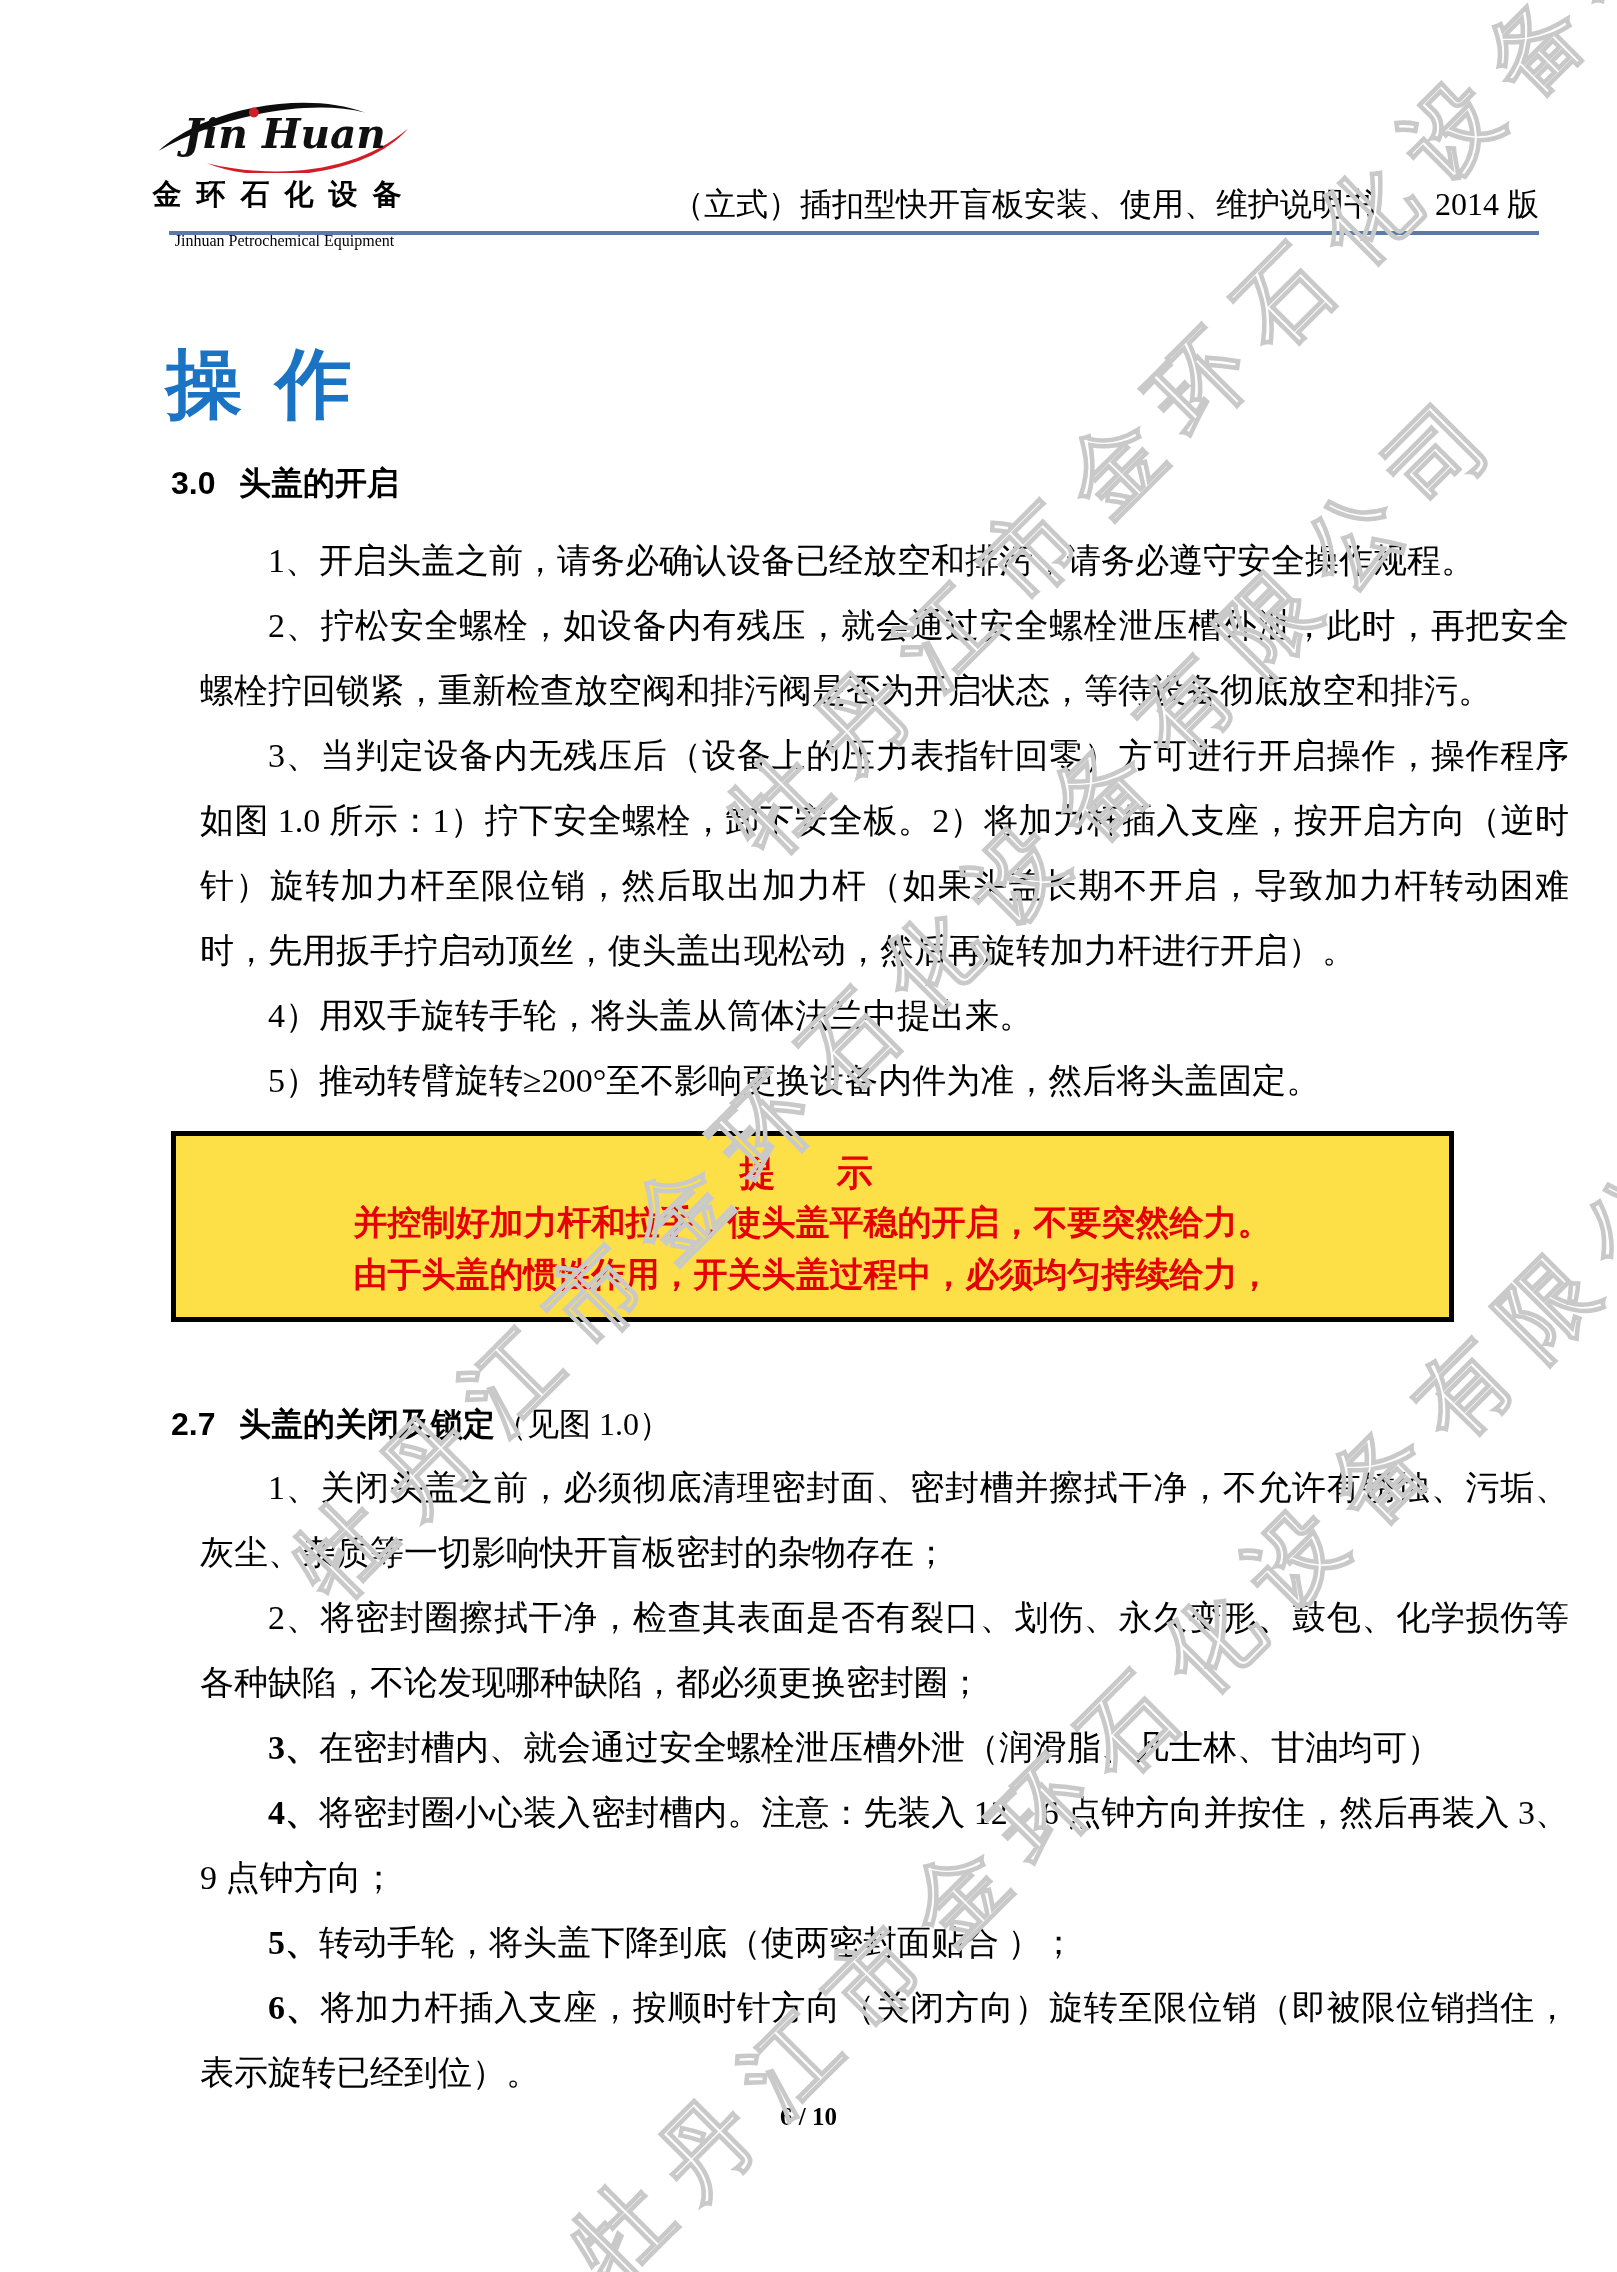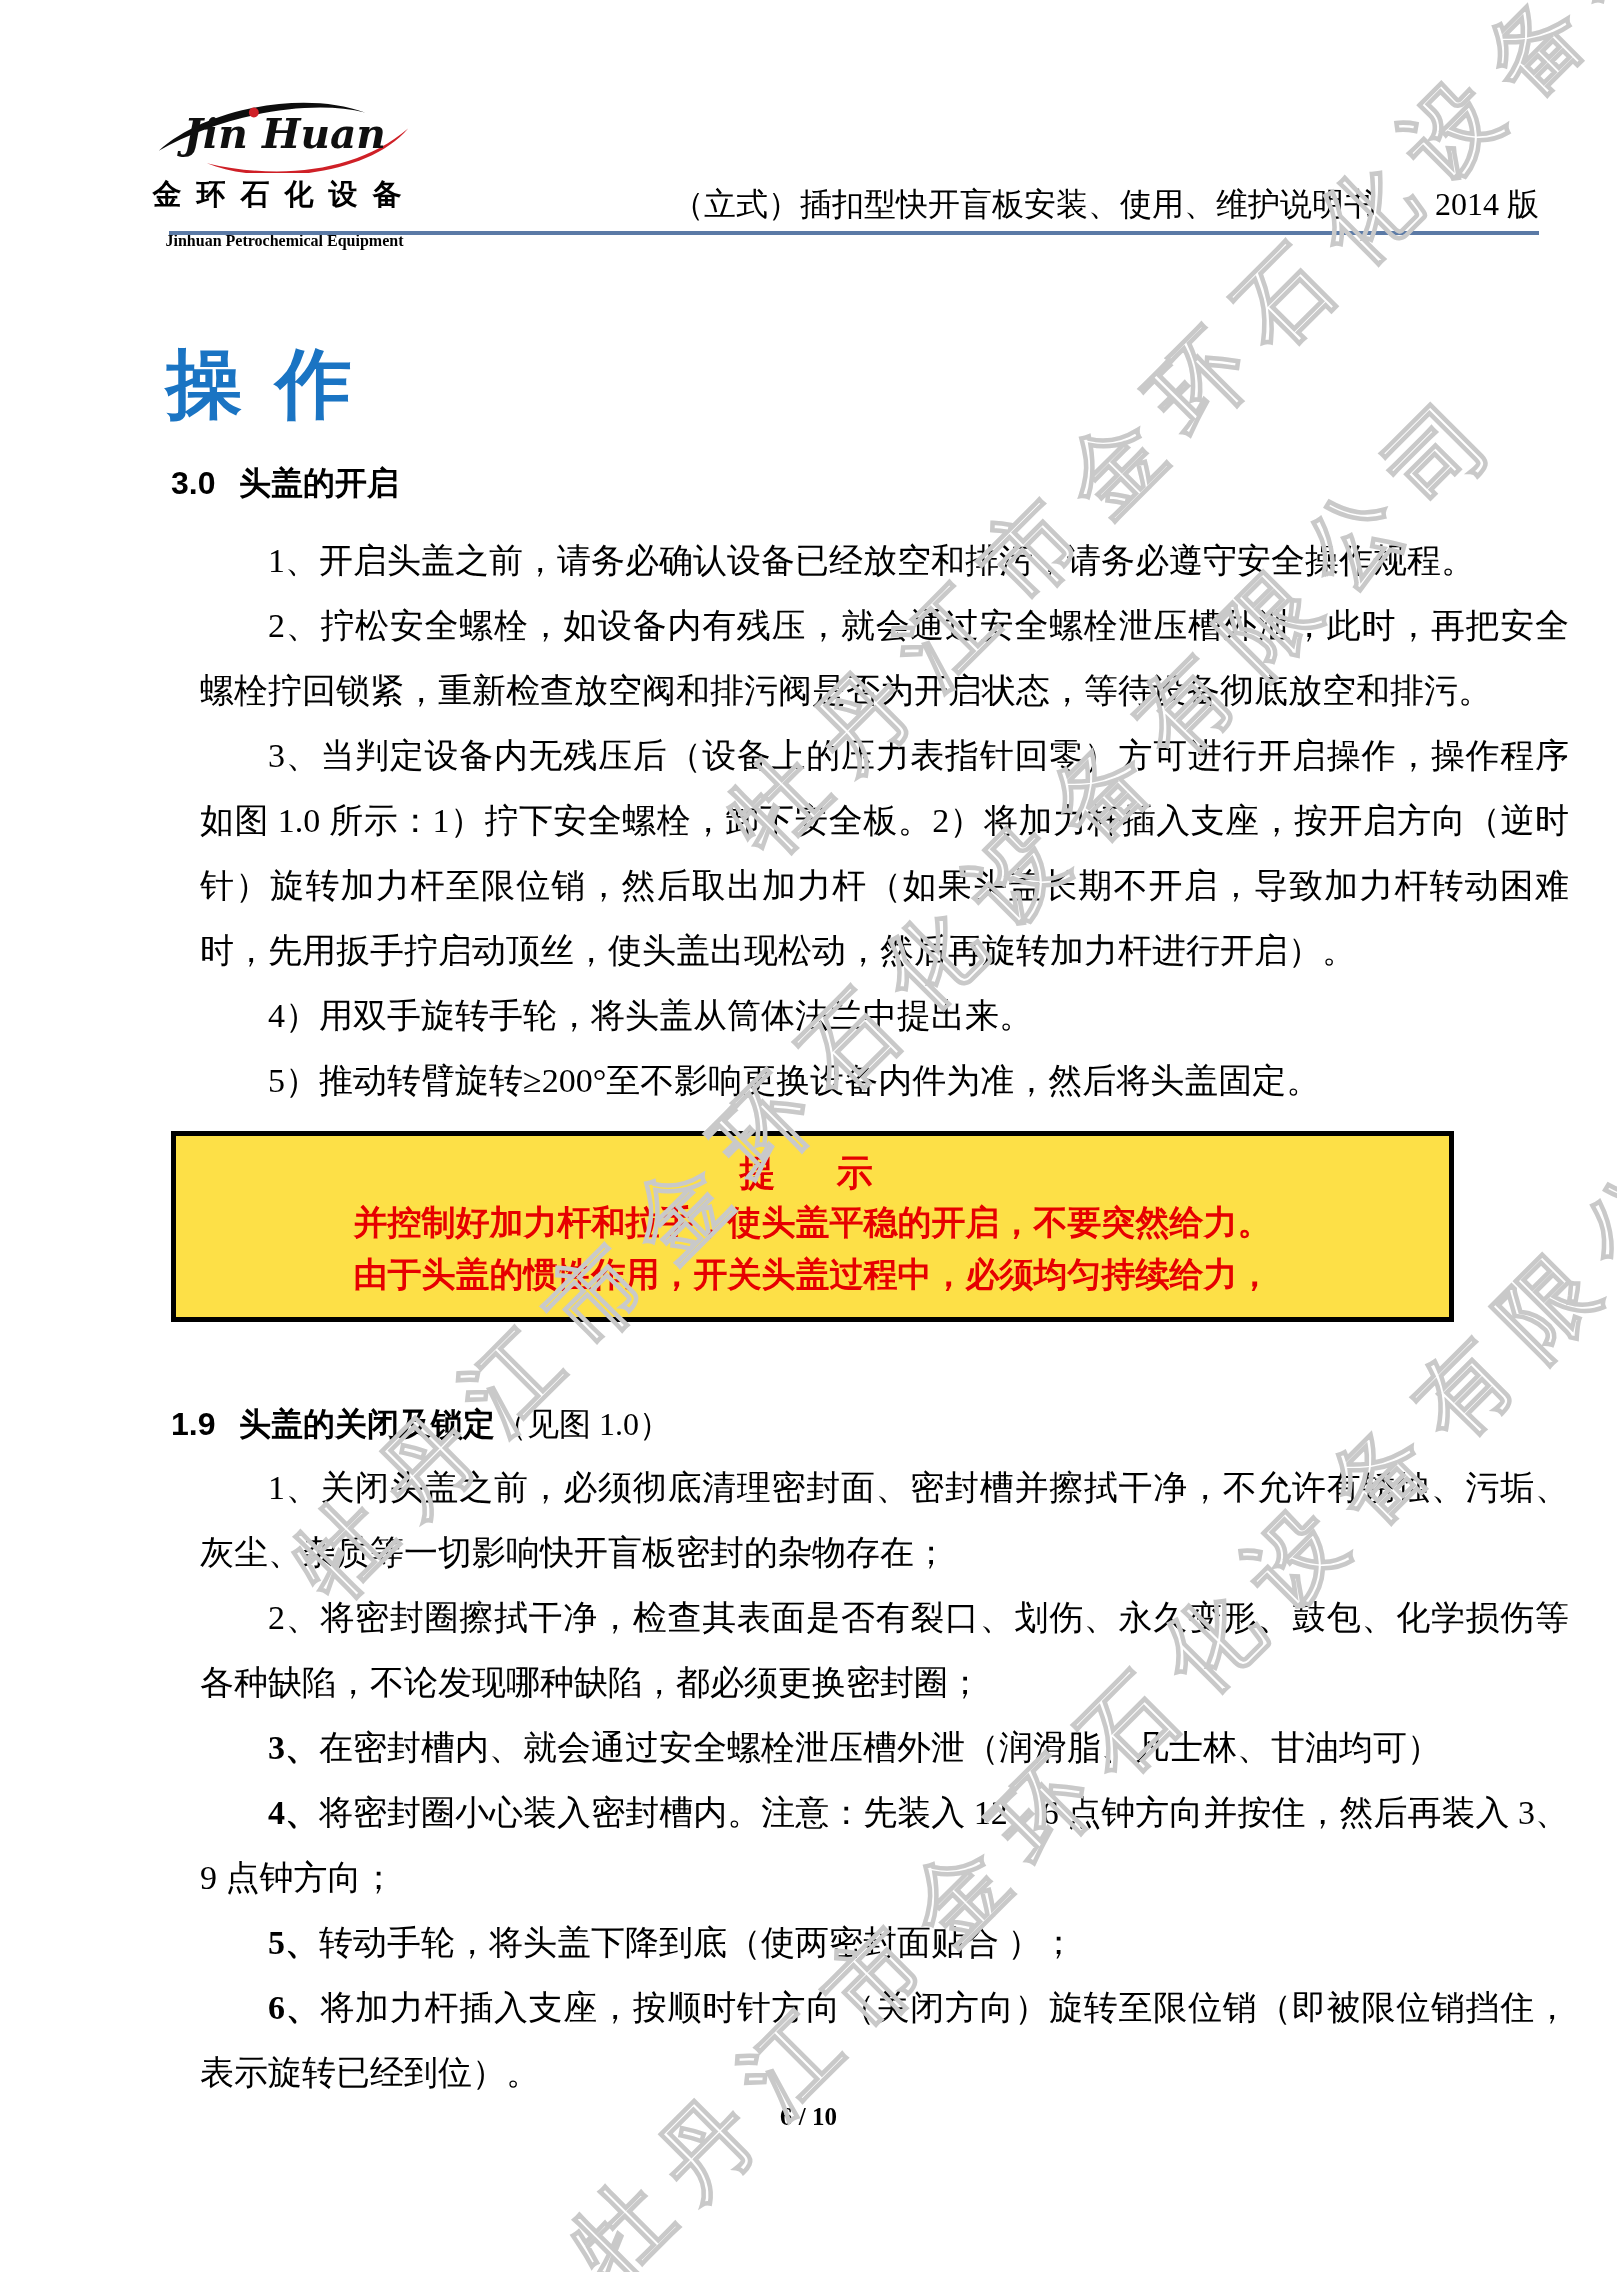--- a/index.html
+++ b/index.html
@@ -11,21 +11,21 @@
              font-size:93px;letter-spacing:26px;font-weight:bold;color:transparent;
              -webkit-text-stroke:1.6px #c9c9c9;transform:translate(-50%,-50%) rotate(-45deg);
              pointer-events:none;z-index:6;}
   #wmA{left:900px;top:993px;}
   #wmB{left:1179px;top:1676px;}
   #wmC{left:1335px;top:248px;}
 
   
   .logo{position:absolute;left:145px;top:94px;width:279px;text-align:center;z-index:2;}
   .logo-cn{font-size:29px;font-weight:bold;letter-spacing:15px;margin-top:0px;white-space:nowrap;}
-  .logo-en{font-size:16px;font-weight:bold;letter-spacing:0px;margin-top:17px;white-space:nowrap;}
+  .logo-en{font-size:16px;font-weight:normal;letter-spacing:0px;margin-top:17px;white-space:nowrap;}
 
   
   .header-line{position:absolute;top:183px;left:372px;right:78px;display:flex;
                justify-content:flex-end;align-items:baseline;gap:59px;font-size:32px;z-index:2;white-space:nowrap;}
   .rule{position:absolute;left:169px;top:231px;width:1370px;height:4.3px;background:#5b7aa6;z-index:2;}
 
   
   .page-title{position:absolute;left:166px;top:334px;margin:0;
               font-family:"Liberation Sans",sans-serif;font-weight:bold;font-size:76px;
               letter-spacing:6.2px;color:#1a74c3;z-index:2;}
@@ -99,21 +99,21 @@
     <p class="body-p"><span class="pnum">5）</span><span>推动转臂旋转≥200°至不影响更换设备内件为准，然后将头盖固定。</span></p>
   </div>
 
   <div class="notice-box">
     <p class="notice-title">提　示</p>
     <p class="notice-line">并控制好加力杆和拉手，使头盖平稳的开启，不要突然给力。</p>
     <p class="notice-line">由于头盖的惯性作用，开关头盖过程中，必须均匀持续给力，</p>
   </div>
 
   <div class="sec-heading" id="sec31">
-    <span class="sec-num">1.9</span><span class="sec-title">头盖的关闭及锁定</span><span class="sec-note">（见图 1.0）</span>
+    <span class="sec-num">2.7</span><span class="sec-title">头盖的关闭及锁定</span><span class="sec-note">（见图 1.0）</span>
   </div>
 
   <div class="body-block" id="block31">
     <p class="body-p"><span class="pnum">1、</span><span>关闭头盖之前，必须彻底清理密封面、密封槽并擦拭干净，不允许有锈蚀、污垢、灰尘、杂质等一切影响快开盲板密封的杂物存在；</span></p>
     <p class="body-p"><span class="pnum">2、</span><span>将密封圈擦拭干净，检查其表面是否有裂口、划伤、永久变形、鼓包、化学损伤等各种缺陷，不论发现哪种缺陷，都必须更换密封圈；</span></p>
     <p class="body-p"><span class="pnum bold">3、</span><span>在密封槽内、就会通过安全螺栓泄压槽外泄（润滑脂、凡士林、甘油均可）</span></p>
     <p class="body-p"><span class="pnum bold">4、</span><span>将密封圈小心装入密封槽内。注意：先装入 12、6 点钟方向并按住，然后再装入 3、9 点钟方向；</span></p>
     <p class="body-p"><span class="pnum bold">5、</span><span>转动手轮，将头盖下降到底（使两密封面贴合 ）；</span></p>
     <p class="body-p"><span class="pnum bold">6、</span><span>将加力杆插入支座，按顺时针方向（关闭方向）旋转至限位销（即被限位销挡住，表示旋转已经到位）。</span></p>
   </div>

